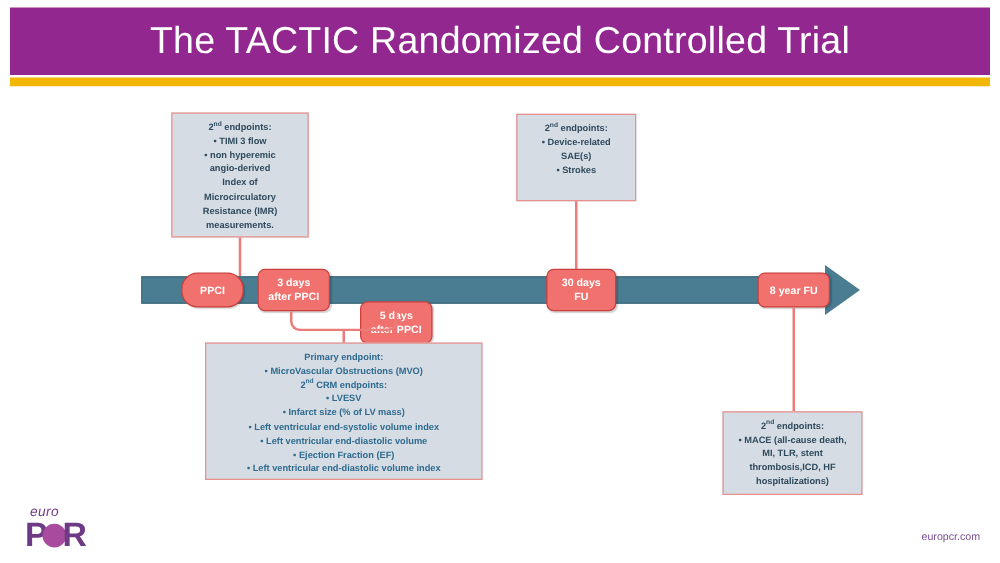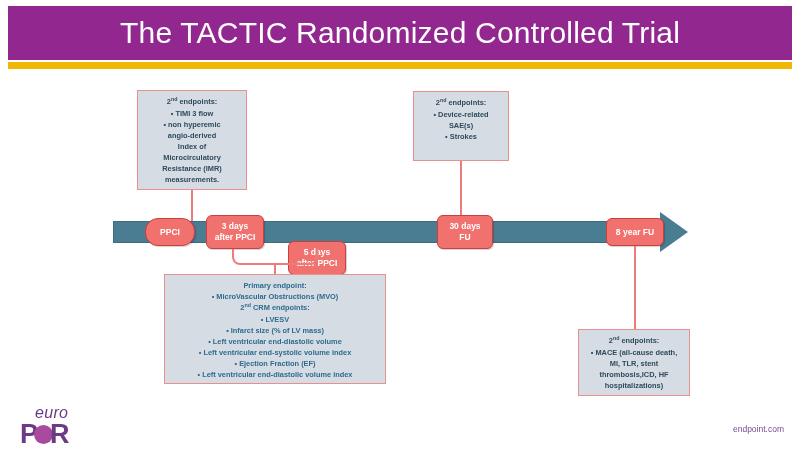--- a/index.html
+++ b/index.html
@@ -69,22 +69,22 @@
   .bracket {
     position: absolute;
     border: 2px solid #EC7C79;
     border-top: none;
     border-radius: 0 0 8px 8px;
   }
 
   
   .logo { position: absolute; left: 20px; top: 404px; width: 90px; }
   .logo-euro {
-    font-size: 16px; font-style: italic; color: #6E3A86;
-    letter-spacing: .3px; margin-left: 15px;
+    font-size: 11px; font-style: italic; color: #6E3A86;
+    letter-spacing: .3px; margin-left: 4px;
   }
   .logo-pcr {
     font-size: 27px; font-weight: bold; color: #6E3A86;
     letter-spacing: -1px; line-height: .95;
     display: flex; align-items: center;
   }
   .logo-c {
     display: inline-block; width: 19px; height: 19px;
     border-radius: 50%; background: #A84A9E;
     margin: 0 -3px 0 -3px;
@@ -154,22 +154,22 @@
 
   <div class="bracket" style="left:232px; top:249px; width:86px; height:16px;"></div>
   <div class="conn conn-v" style="left:274px; top:264px; height:18px;"></div>
 
   <div class="callout callout-primary" id="callout-primary" style="left:164px; top:274px; width:222px; height:110px;">
       <span class="line">Primary endpoint:</span>
       <span class="line">•   MicroVascular Obstructions (MVO)</span>
       <span class="line">2<sup style="font-size:.72em">nd</sup>  CRM endpoints:</span>
       <span class="line">•   LVESV</span>
       <span class="line">•   Infarct size (% of LV mass)</span>
+      <span class="line">•   Left ventricular end-systolic volume index</span>
       <span class="line">•   Left ventricular end-diastolic volume</span>
-      <span class="line">•   Left ventricular end-systolic volume index</span>
       <span class="line">•   Ejection Fraction (EF)</span>
       <span class="line">•   Left ventricular end-diastolic volume index</span>
     </div>
 
   <div class="conn conn-v" style="left:634px; top:246px; height:83px;"></div>
   <div class="callout" id="callout-mace" style="left:578px; top:329px; width:112px; height:67px;">
       <span class="line">2<sup style="font-size:.72em">nd</sup> endpoints:</span>
       <span class="line">•   MACE (all-cause death,</span>
       <span class="line">MI, TLR, stent</span>
       <span class="line">thrombosis,ICD, HF</span>
@@ -177,15 +177,15 @@
     </div>
 
   <div class="logo">
     <div class="logo-euro">euro</div>
     <div class="logo-pcr">
       <span>P</span>
       <span class="logo-c"></span>
       <span>R</span>
     </div>
   </div>
-  <div class="site">endpoint.com</div>
+  <div class="site">europcr.com</div>
 
 </div>
 
 </body></html>

